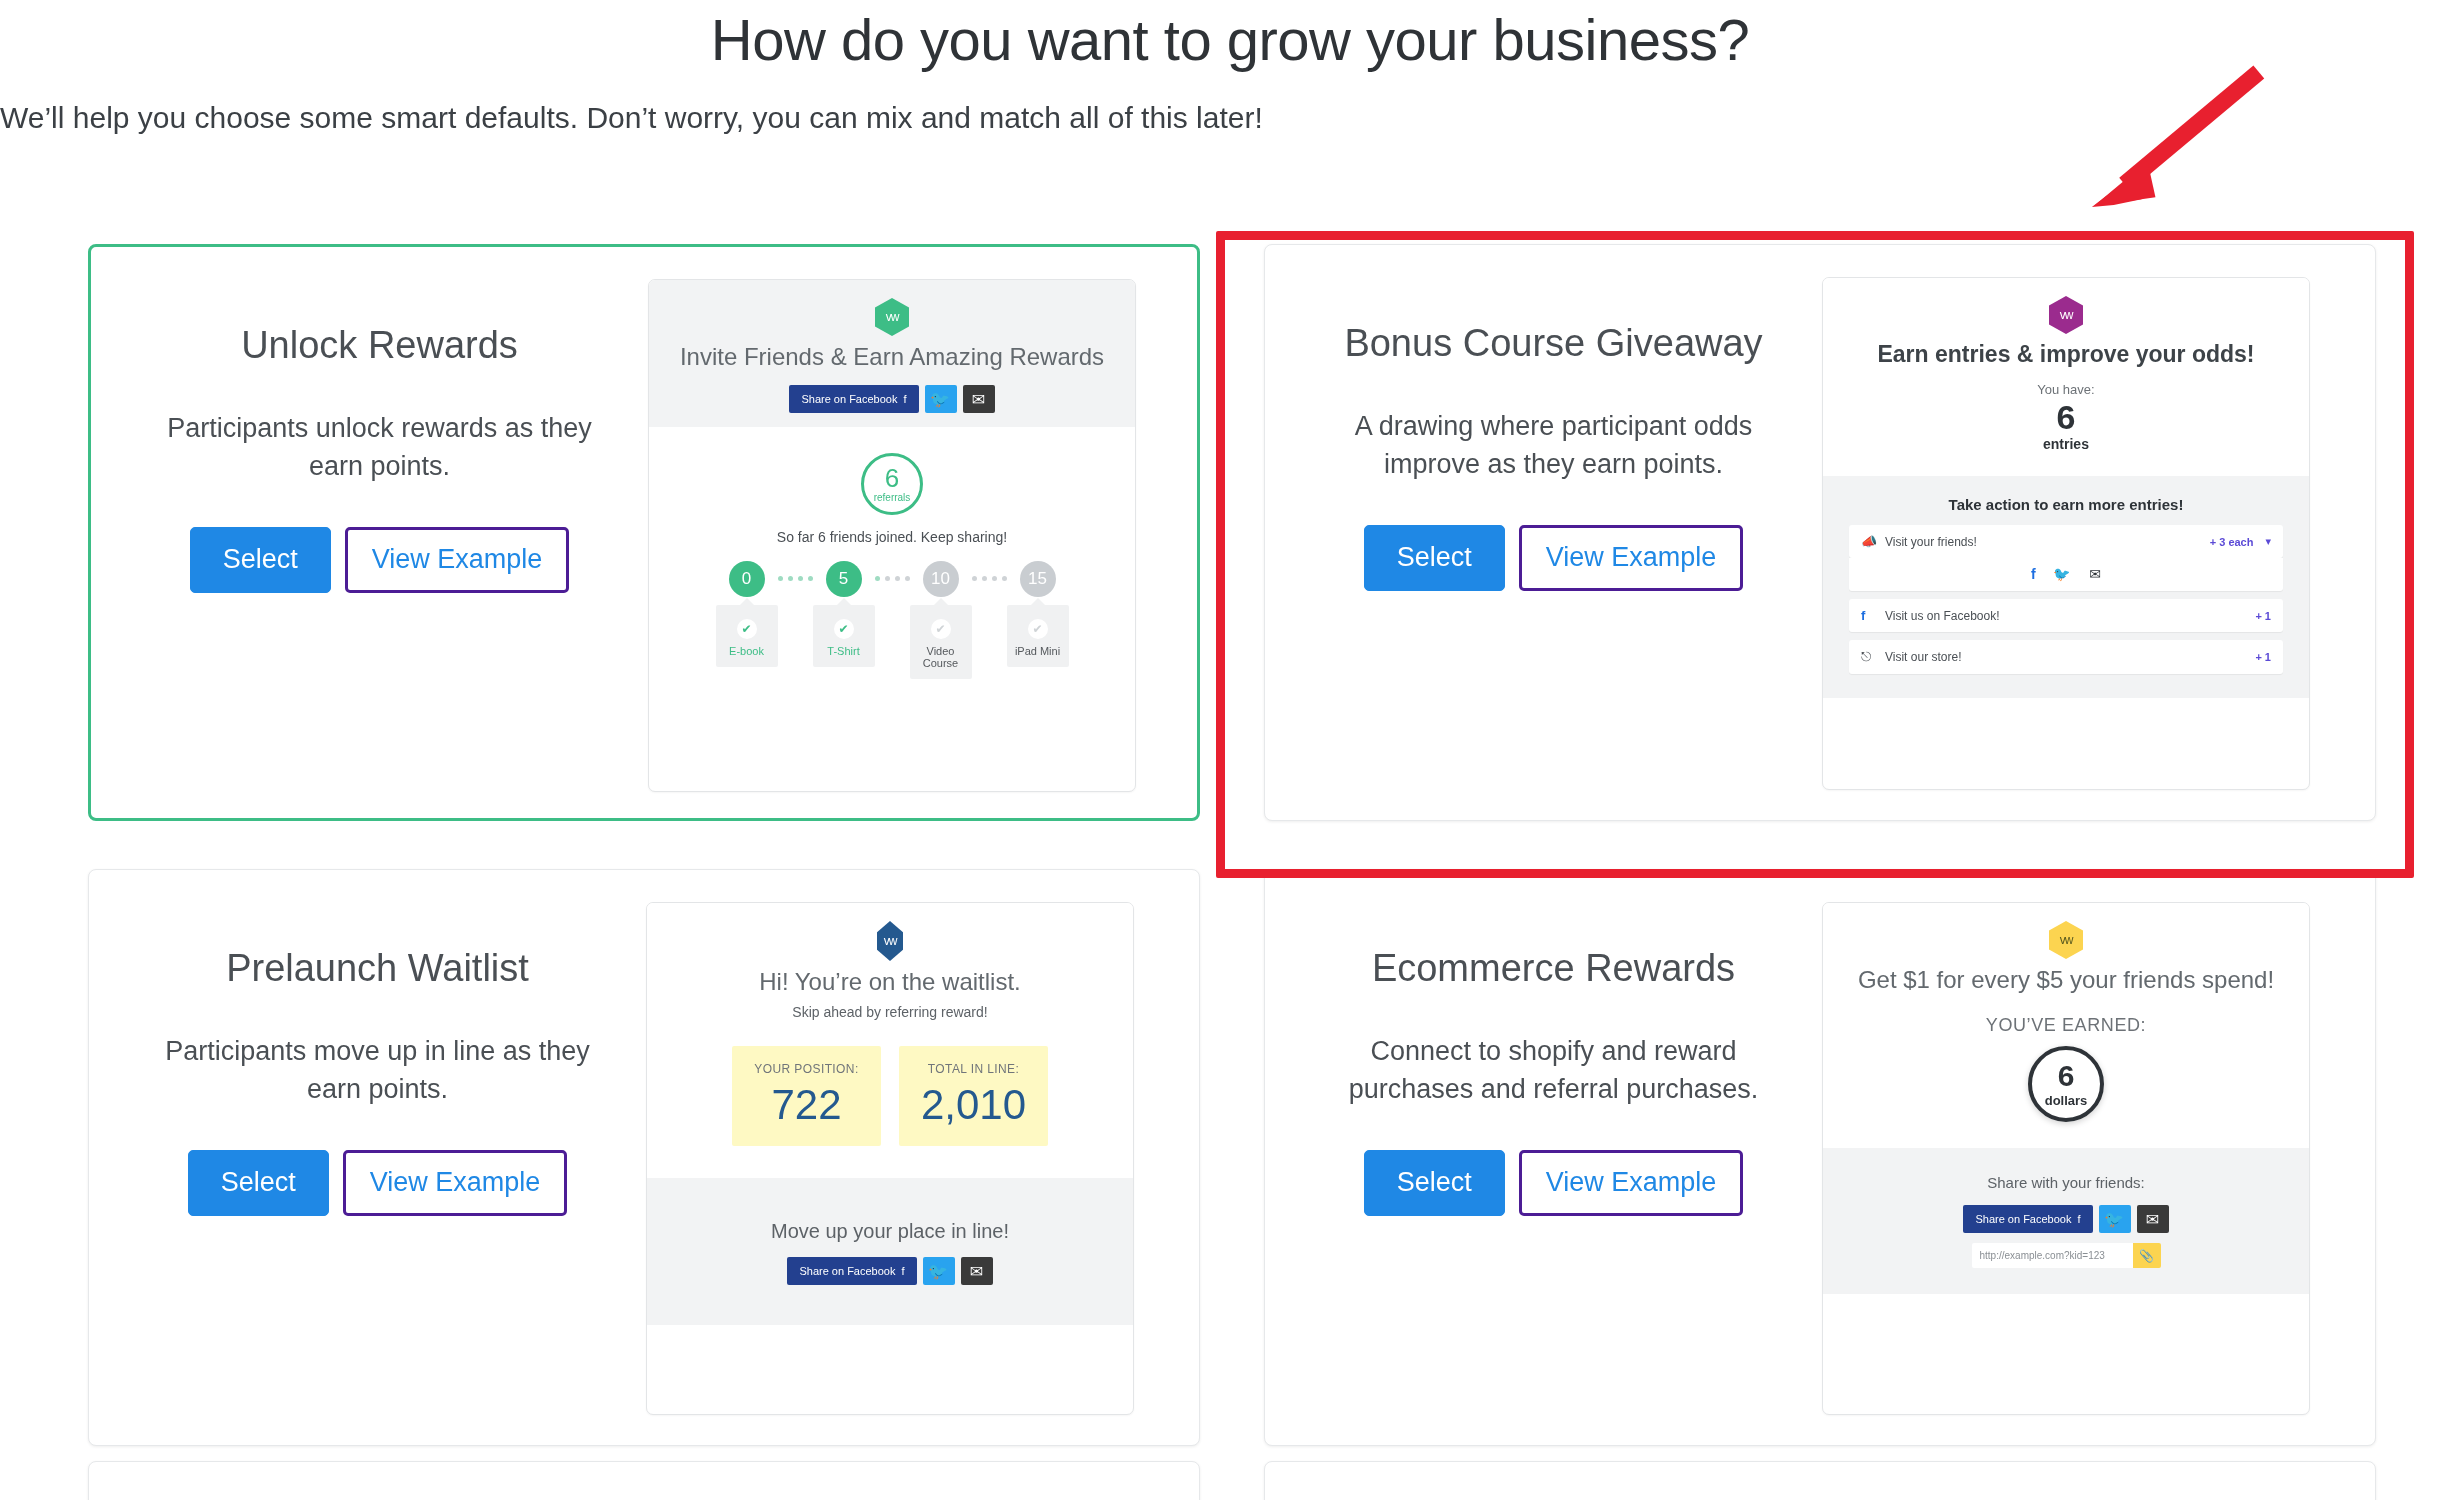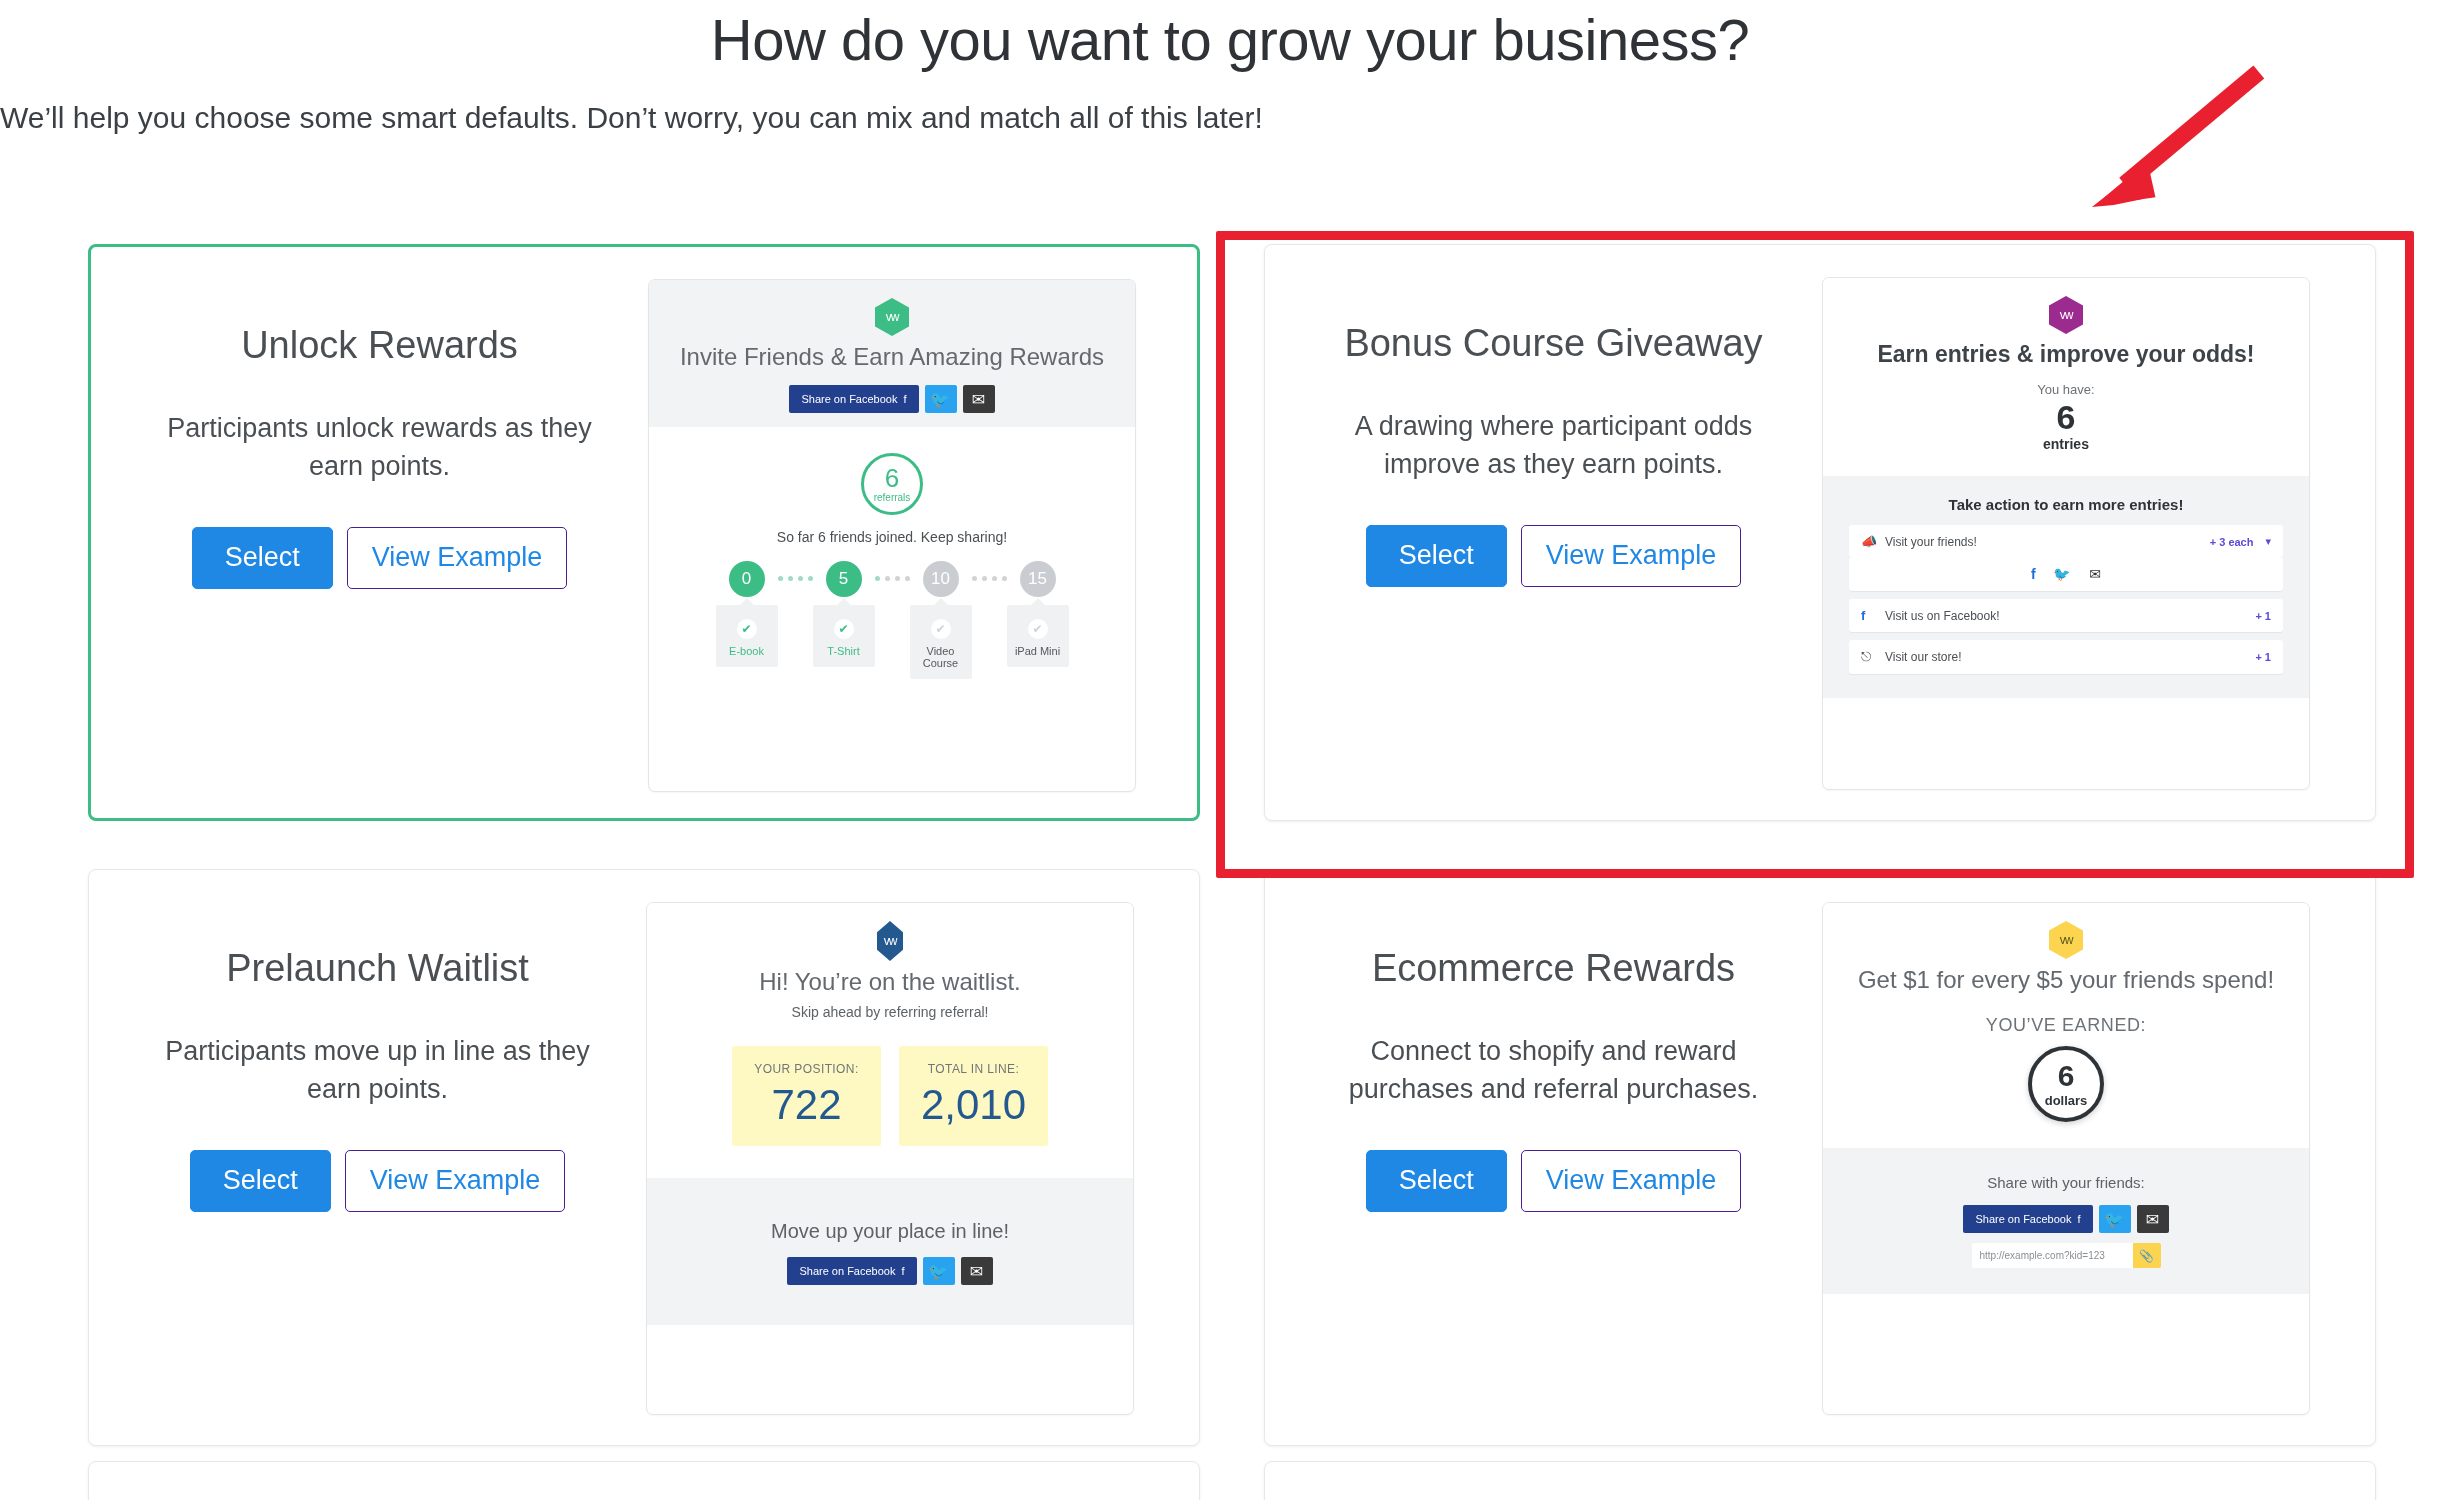--- a/index.html
+++ b/index.html
@@ -86,21 +86,21 @@
     border-radius: 5px;
     font-size: 27px;
     font-family: "Liberation Sans", sans-serif;
     padding: 13px 32px;
     cursor: pointer;
     line-height: 1.25;
   }
   .btn-view {
     background: #fff;
     color: #1f88e5;
-    border: 1px solid #4c1d95;
+    border: 3px solid #4c1d95;
     border-radius: 5px;
     font-size: 27px;
     font-family: "Liberation Sans", sans-serif;
     padding: 13px 24px;
     cursor: pointer;
     line-height: 1.25;
   }
 
   
   .preview {
@@ -397,21 +397,21 @@
         <div class="card-actions">
           <button class="btn-select">Select</button>
           <button class="btn-view">View Example</button>
         </div>
       </div>
 
       <div class="preview">
         <div class="pv-top" style="background:#fff;padding:18px 16px 10px;">
           <div class="hexlogo narrow" style="background:#24598f;">vw</div>
           <div class="pv-h1">Hi! You’re on the waitlist.</div>
-          <div style="font-size:14px;color:#5d6267;margin-top:8px;">Skip ahead by referring referral!</div>
+          <div style="font-size:14px;color:#5d6267;margin-top:8px;">Skip ahead by referring reward!</div>
           <div style="display:flex;justify-content:center;gap:18px;margin-top:26px;padding-bottom:22px;">
             <div class="statbox">
               <div class="cap">YOUR POSITION:</div>
               <div class="val">722</div>
             </div>
             <div class="statbox">
               <div class="cap">TOTAL IN LINE:</div>
               <div class="val">2,010</div>
             </div>
           </div>

